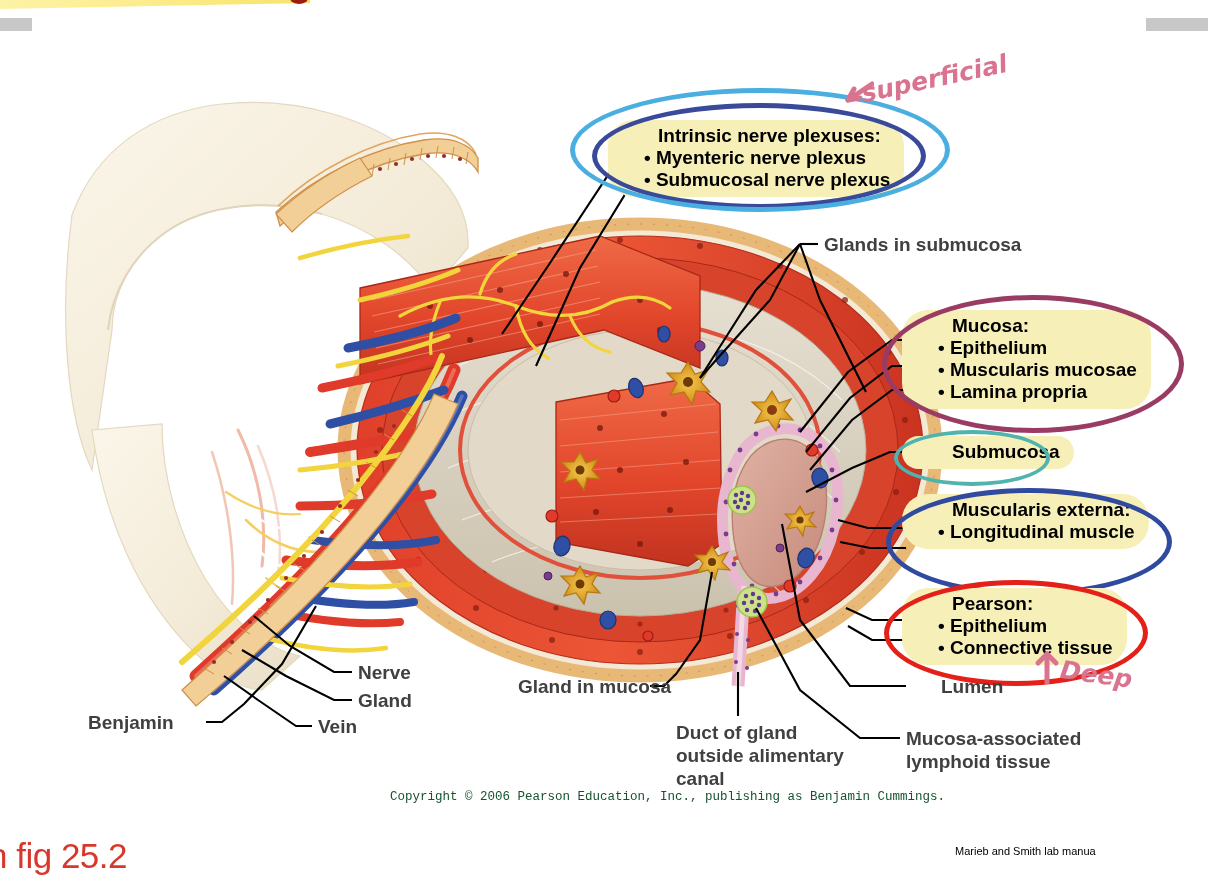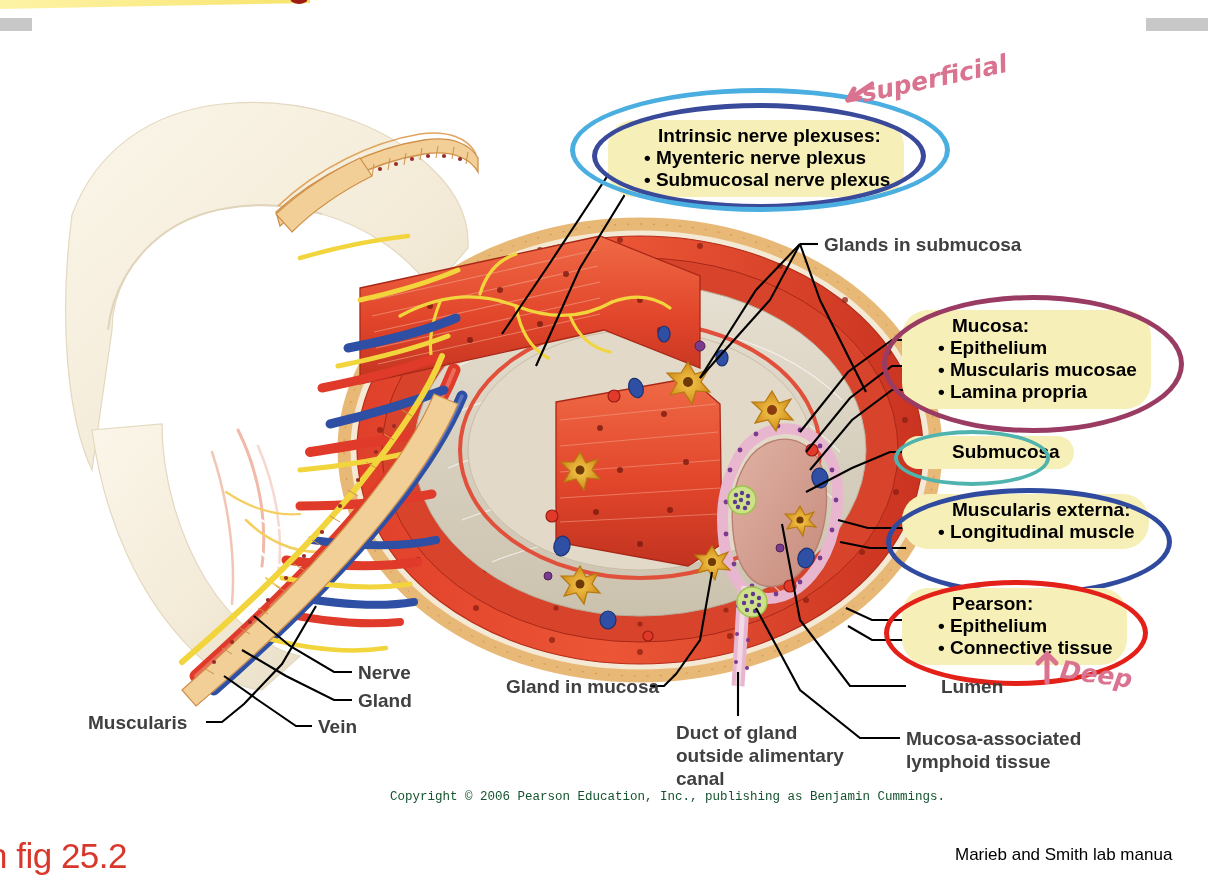--- a/index.html
+++ b/index.html
@@ -52,21 +52,21 @@
     font-size: 35px;
     color: #d8382c;
     font-family: "Liberation Sans", sans-serif;
     letter-spacing: -0.5px;
     white-space: nowrap;
   }
   .footer-right {
     position: absolute;
     left: 955px;
     top: 845px;
-    font-size: 17px;
+    font-size: 11px;
     color: #000000;
     white-space: nowrap;
   }
   .copyright {
     position: absolute;
     left: 390px;
     top: 790px;
     font-size: 12.5px;
     color: #14532d;
     white-space: nowrap;
@@ -602,23 +602,23 @@
   <div class="callout" style="left:902px; top:588px;">
     <div class="hdr">Pearson:</div>
     <div class="itm">Epithelium</div>
     <div class="itm">Connective tissue</div>
   </div>
   <div class="ellipse" style="left:884px; top:580px; width:254px; height:96px; border-width:5px; border-color:#e32119;"></div>
 
   <div class="plain-label" style="left:358px; top:662px;">Nerve</div>
   <div class="plain-label" style="left:358px; top:690px;">Gland</div>
   <div class="plain-label" style="left:318px; top:716px;">Vein</div>
-  <div class="plain-label" style="left:88px; top:712px;">Muscularis</div>
-
-  <div class="plain-label" style="left:506px; top:676px;">Gland in mucosa</div>
+  <div class="plain-label" style="left:88px; top:712px;">Benjamin</div>
+
+  <div class="plain-label" style="left:518px; top:676px;">Gland in mucosa</div>
   <div class="plain-label wrap" style="left:676px; top:722px; width:172px;">Duct of gland outside alimentary canal</div>
 
   <div class="plain-label" style="left:914px; top:676px;margin-left:27px;">Lumen</div>
   <div class="plain-label wrap" style="left:906px; top:728px; width:192px;">Mucosa-associated lymphoid tissue</div>
 
   <div class="handwritten" style="left:860px; top:64px; font-size:25px; transform:rotate(-12deg);">superficial</div>
   <svg class="handwritten" style="left:840px; top:78px; width:34px; height:34px;" viewBox="0 0 34 34">
     <path d="M 32 6 L 8 22" stroke="#d9738f" stroke-width="5" fill="none" stroke-linecap="round"></path>
     <path d="M 8 22 L 20 20 M 8 22 L 14 11" stroke="#d9738f" stroke-width="5" fill="none" stroke-linecap="round"></path>
   </svg>

